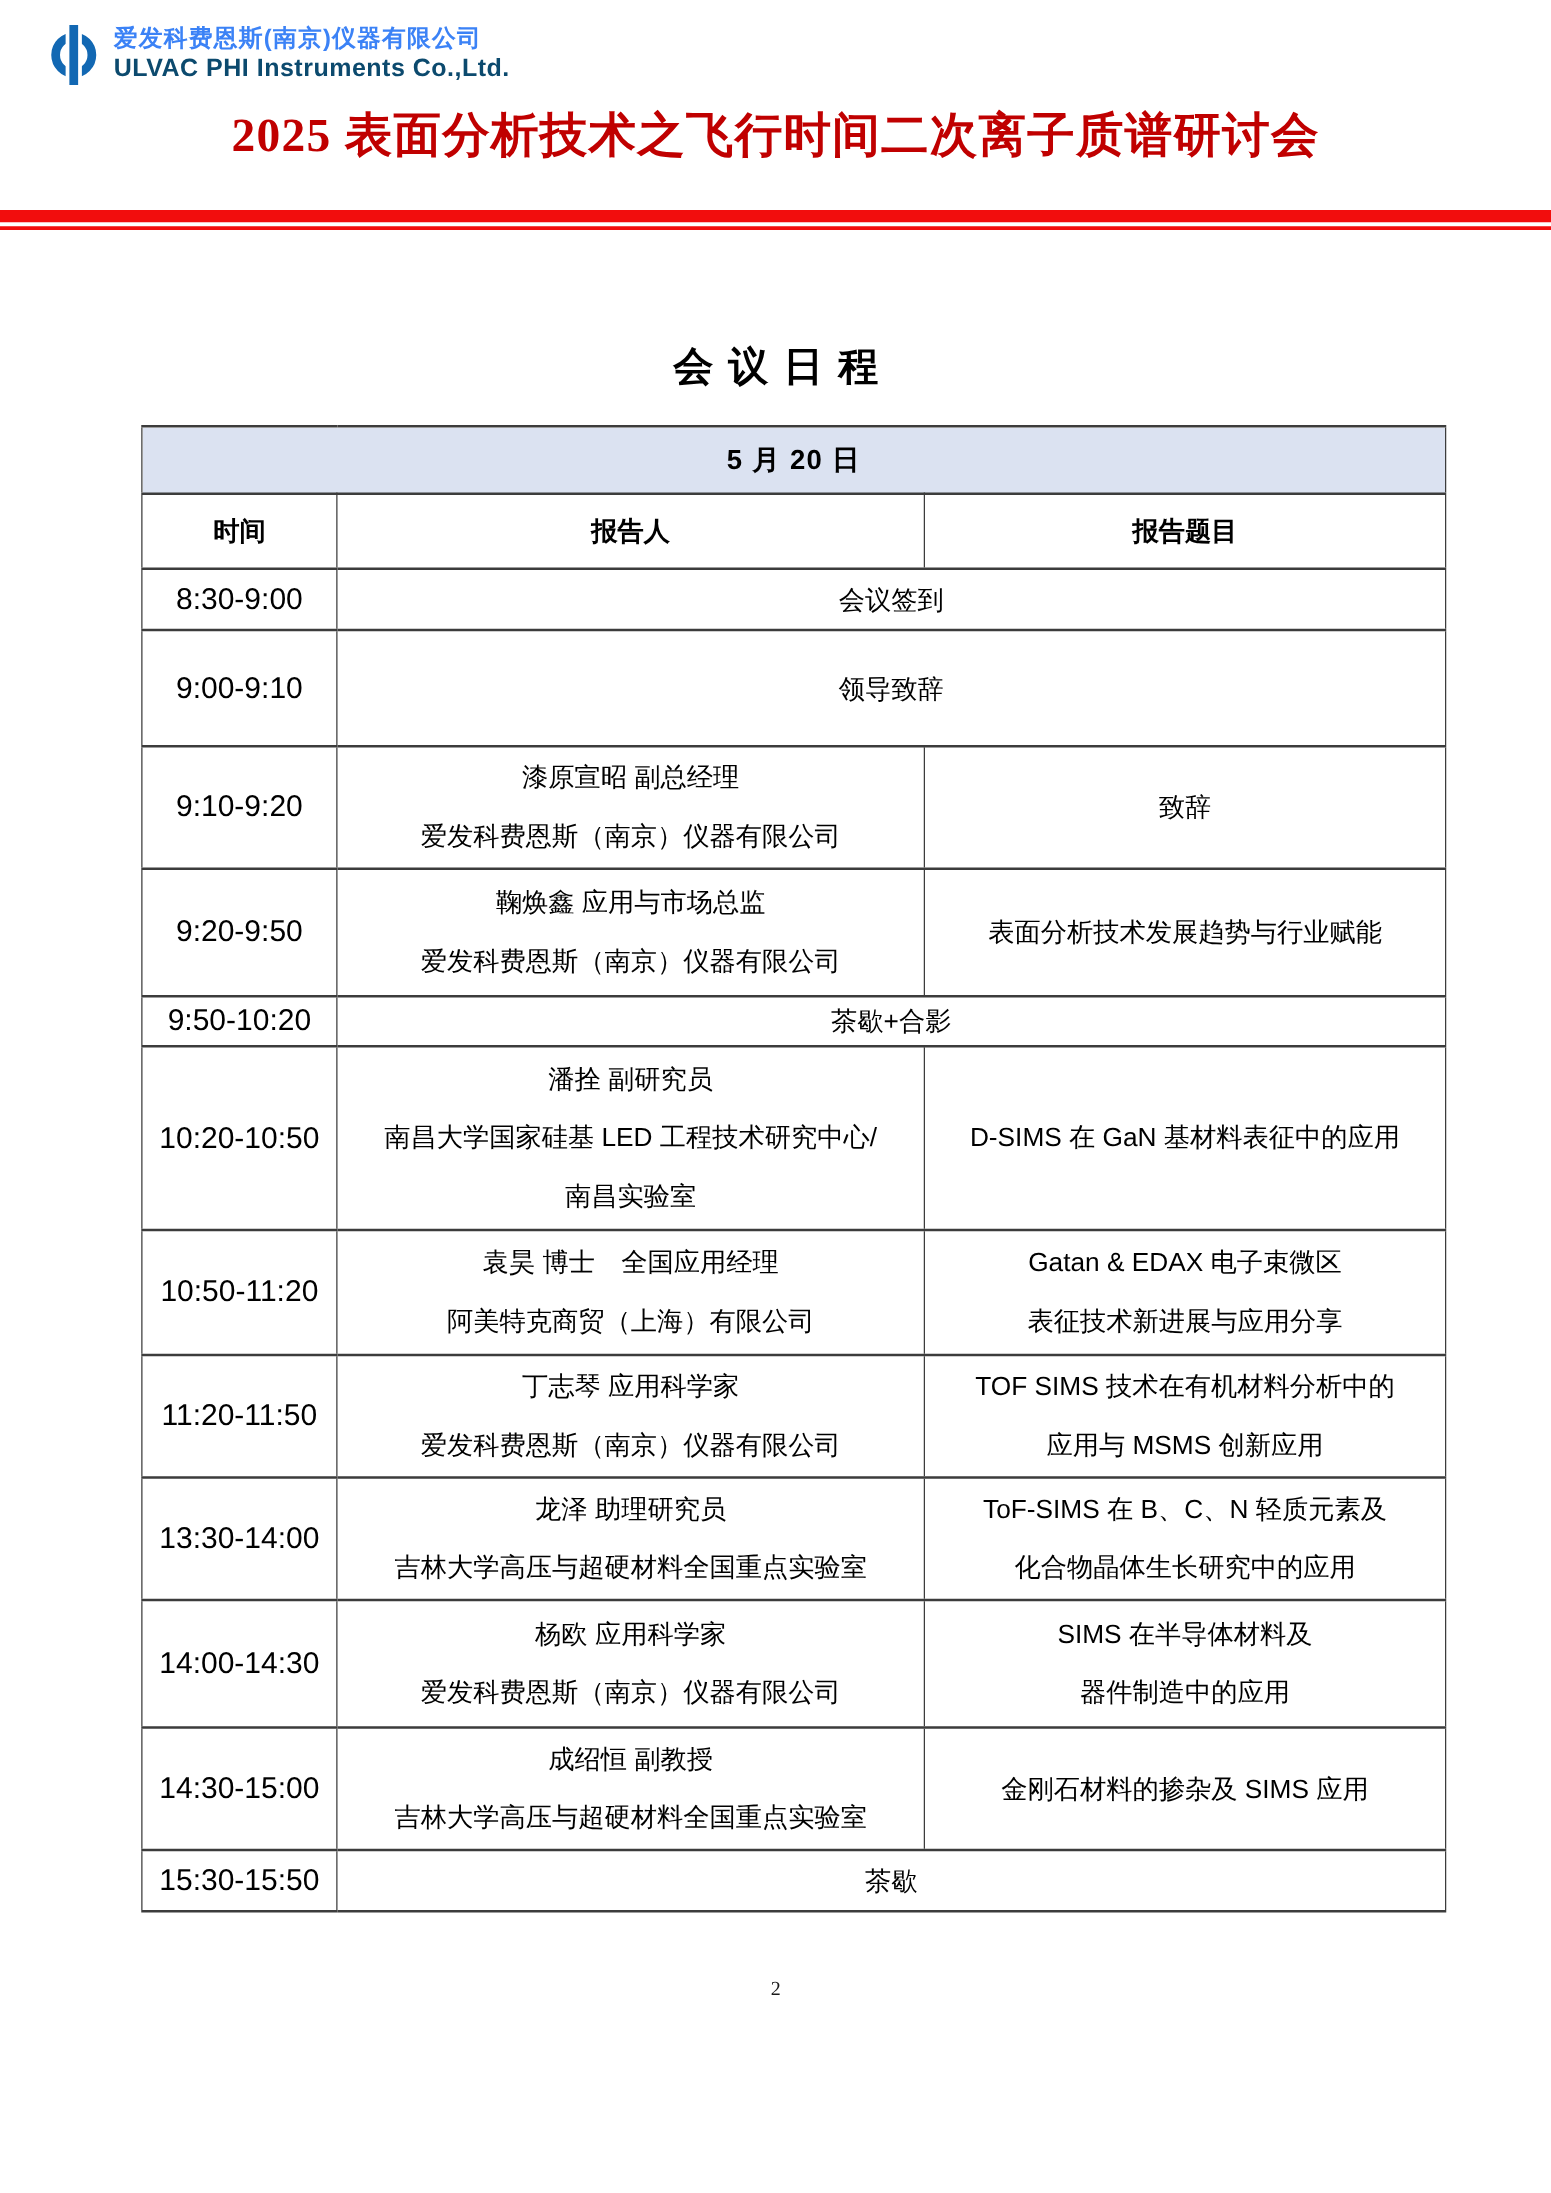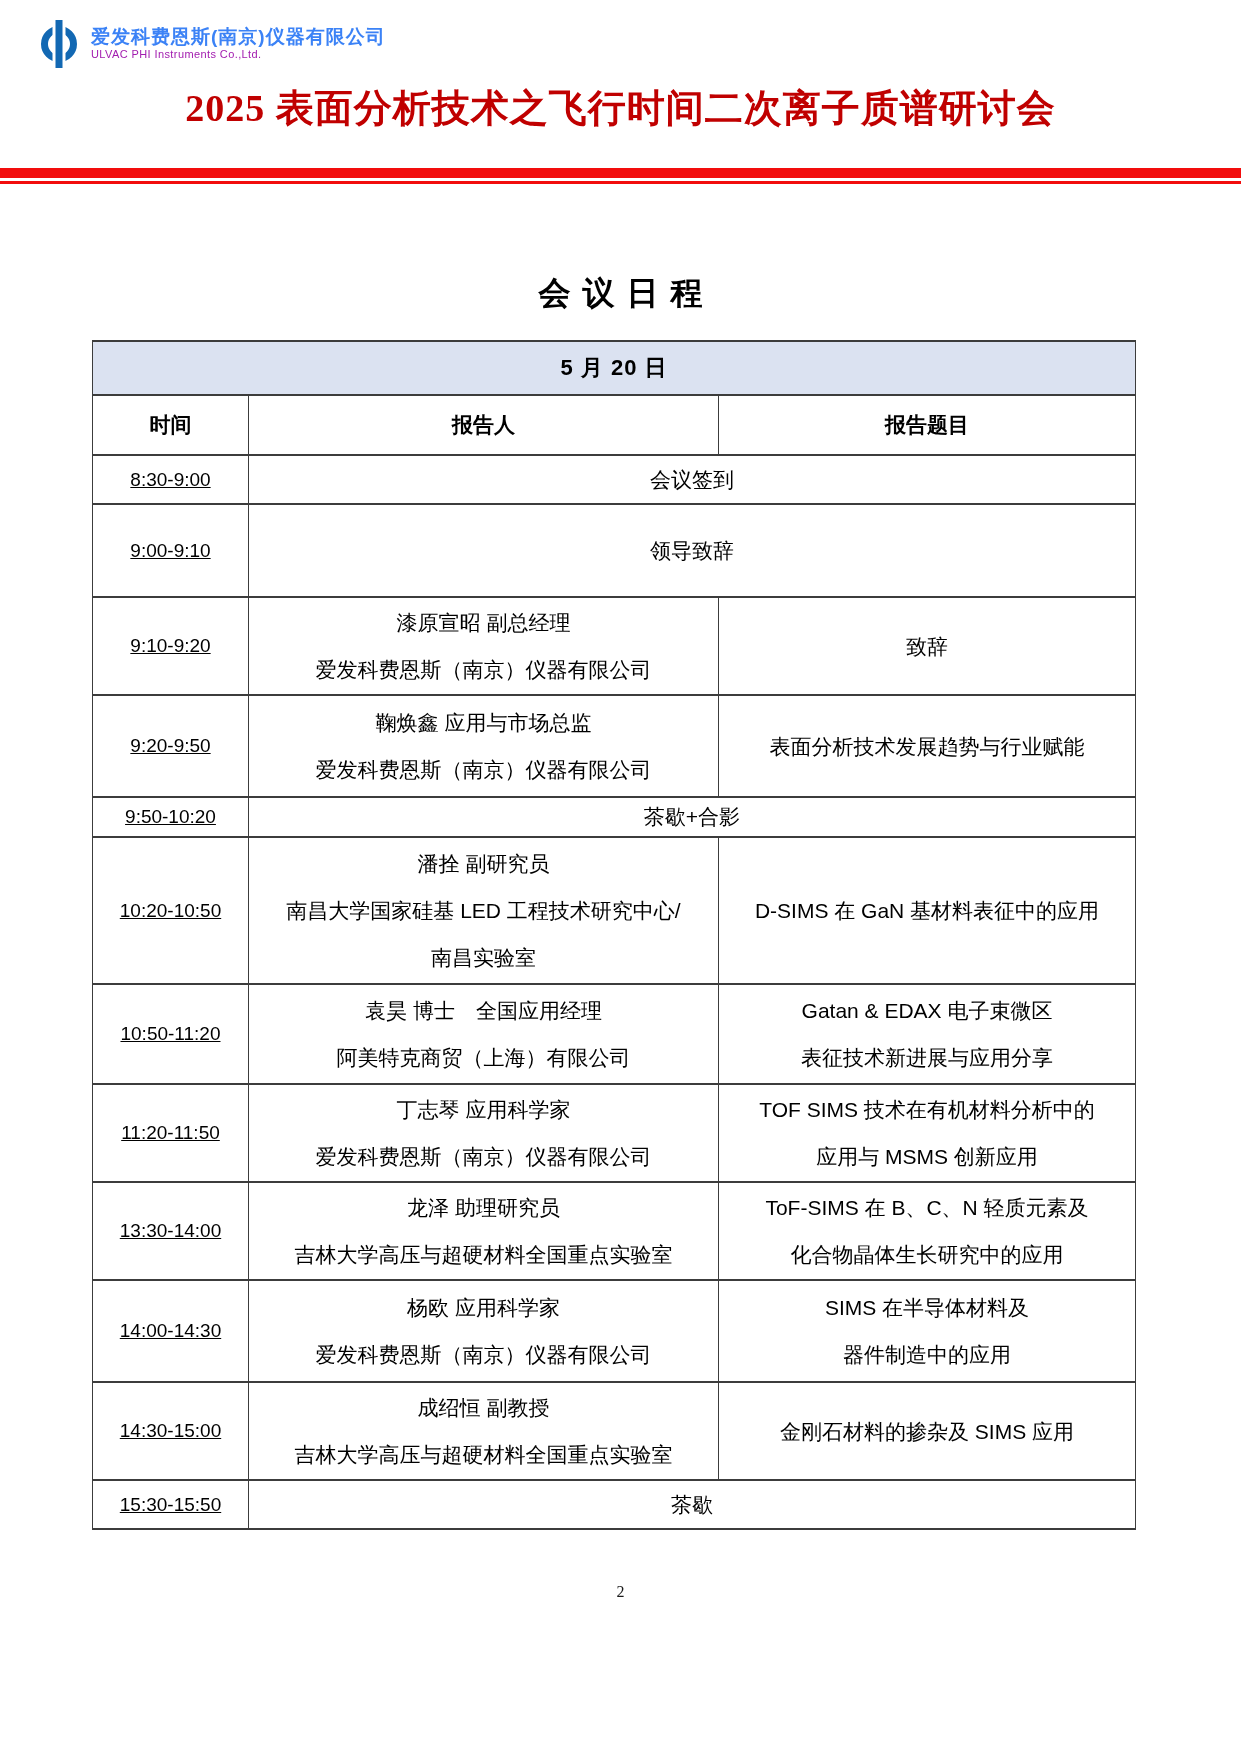--- a/index.html
+++ b/index.html
@@ -18,21 +18,21 @@
   .logo-row {
     position:absolute; top:20px; left:36px;
     display:flex; align-items:center; gap:9px;
   }
   .logo-mark { width:46px; height:48px; display:block; }
   .logo-zh {
     font-size:19px; font-weight:bold; color:#3b82f6; letter-spacing:1px;
     line-height:1.15;
   }
   .logo-en {
-    font-size:11px; font-weight:normal; color:#a21caf; letter-spacing:0.4px;
+    font-size:20px; font-weight:bold; color:#0c4a6e; letter-spacing:0.4px;
     line-height:1.2;
   }
 
   
   .doc-title {
     position:absolute; top:83px; left:0; width:100%;
     text-align:center;
     font-family:"Liberation Serif", serif;
     font-size:38px; font-weight:bold; color:#c00000;
     letter-spacing:1px;
@@ -48,21 +48,21 @@
   .section-heading {
     position:absolute; top:272px; left:0; width:100%;
     text-align:center;
     font-family:"Liberation Serif", serif;
     font-size:32px; font-weight:bold; color:#000;
     letter-spacing:12px; text-indent:12px;
   }
 
   
   table.agenda {
-    position:absolute; top:340px; left:92px;
+    position:absolute; top:340px; left:113px;
     width:1043px;
     border-collapse:collapse; table-layout:fixed;
     font-size:21px;
   }
   table.agenda th, table.agenda td {
     border-left:1px solid #3c3c3c;
     border-right:1px solid #3c3c3c;
     border-top:2px solid #3c3c3c;
     border-bottom:2px solid #3c3c3c;
     text-align:center; vertical-align:middle;
@@ -71,21 +71,21 @@
   }
   .date-header {
     background:#dbe2f1;
     font-size:22px; font-weight:bold;
     height:54px; letter-spacing:1px;
   }
   .col-headers th {
     font-size:21px; font-weight:bold;
     height:60px; background:#ffffff;
   }
-  .time-cell  { font-size:19px;text-decoration:underline; }
+  .time-cell  { font-size:24px; }
   .event-cell { font-size:21px; }
   .cell-line  { line-height:47px; white-space:nowrap; }
 
   
   .page-number {
     position:absolute; top:1583px; left:0; width:100%;
     text-align:center;
     font-family:"Liberation Serif", serif;
     font-size:16px; color:#1a1a1a;
   }

